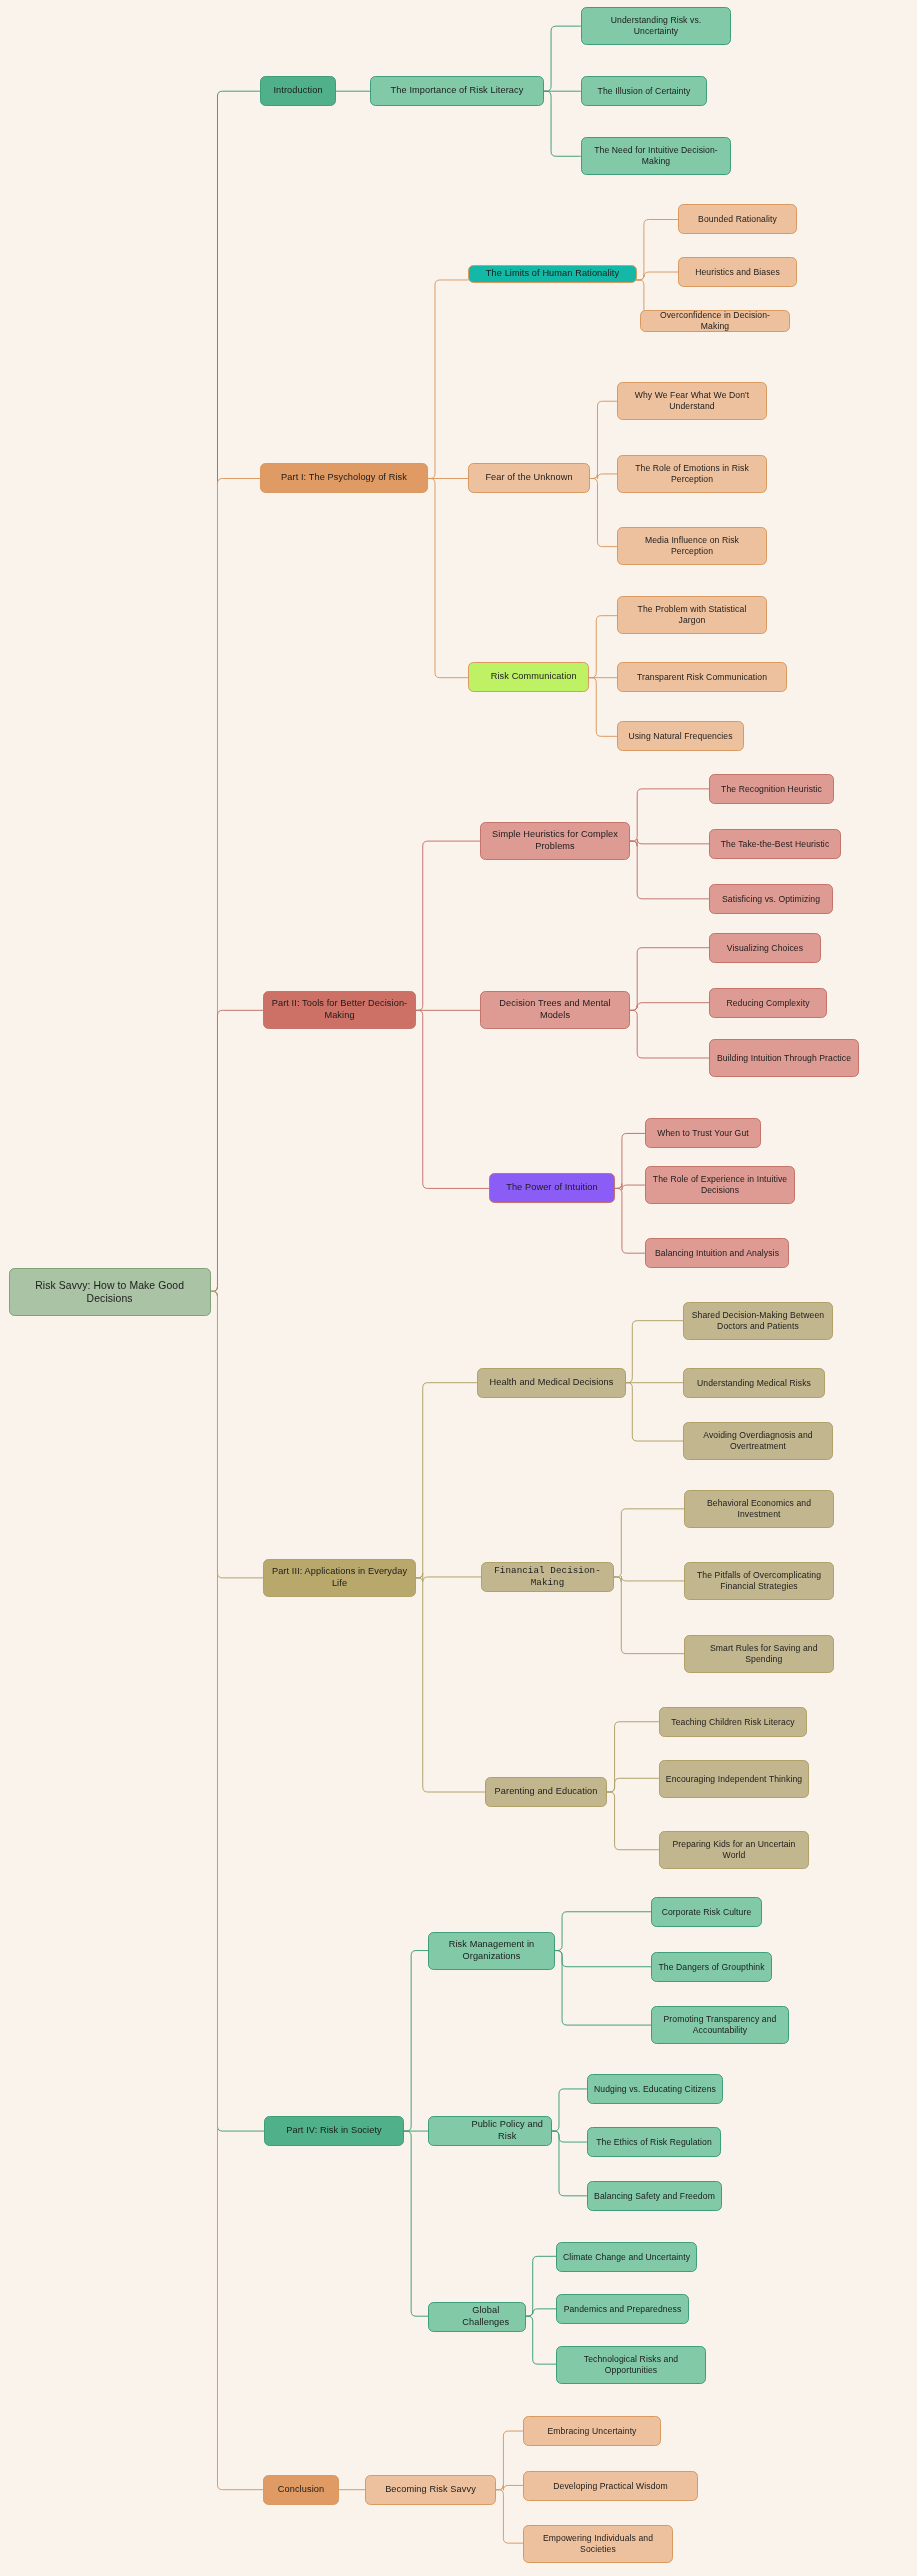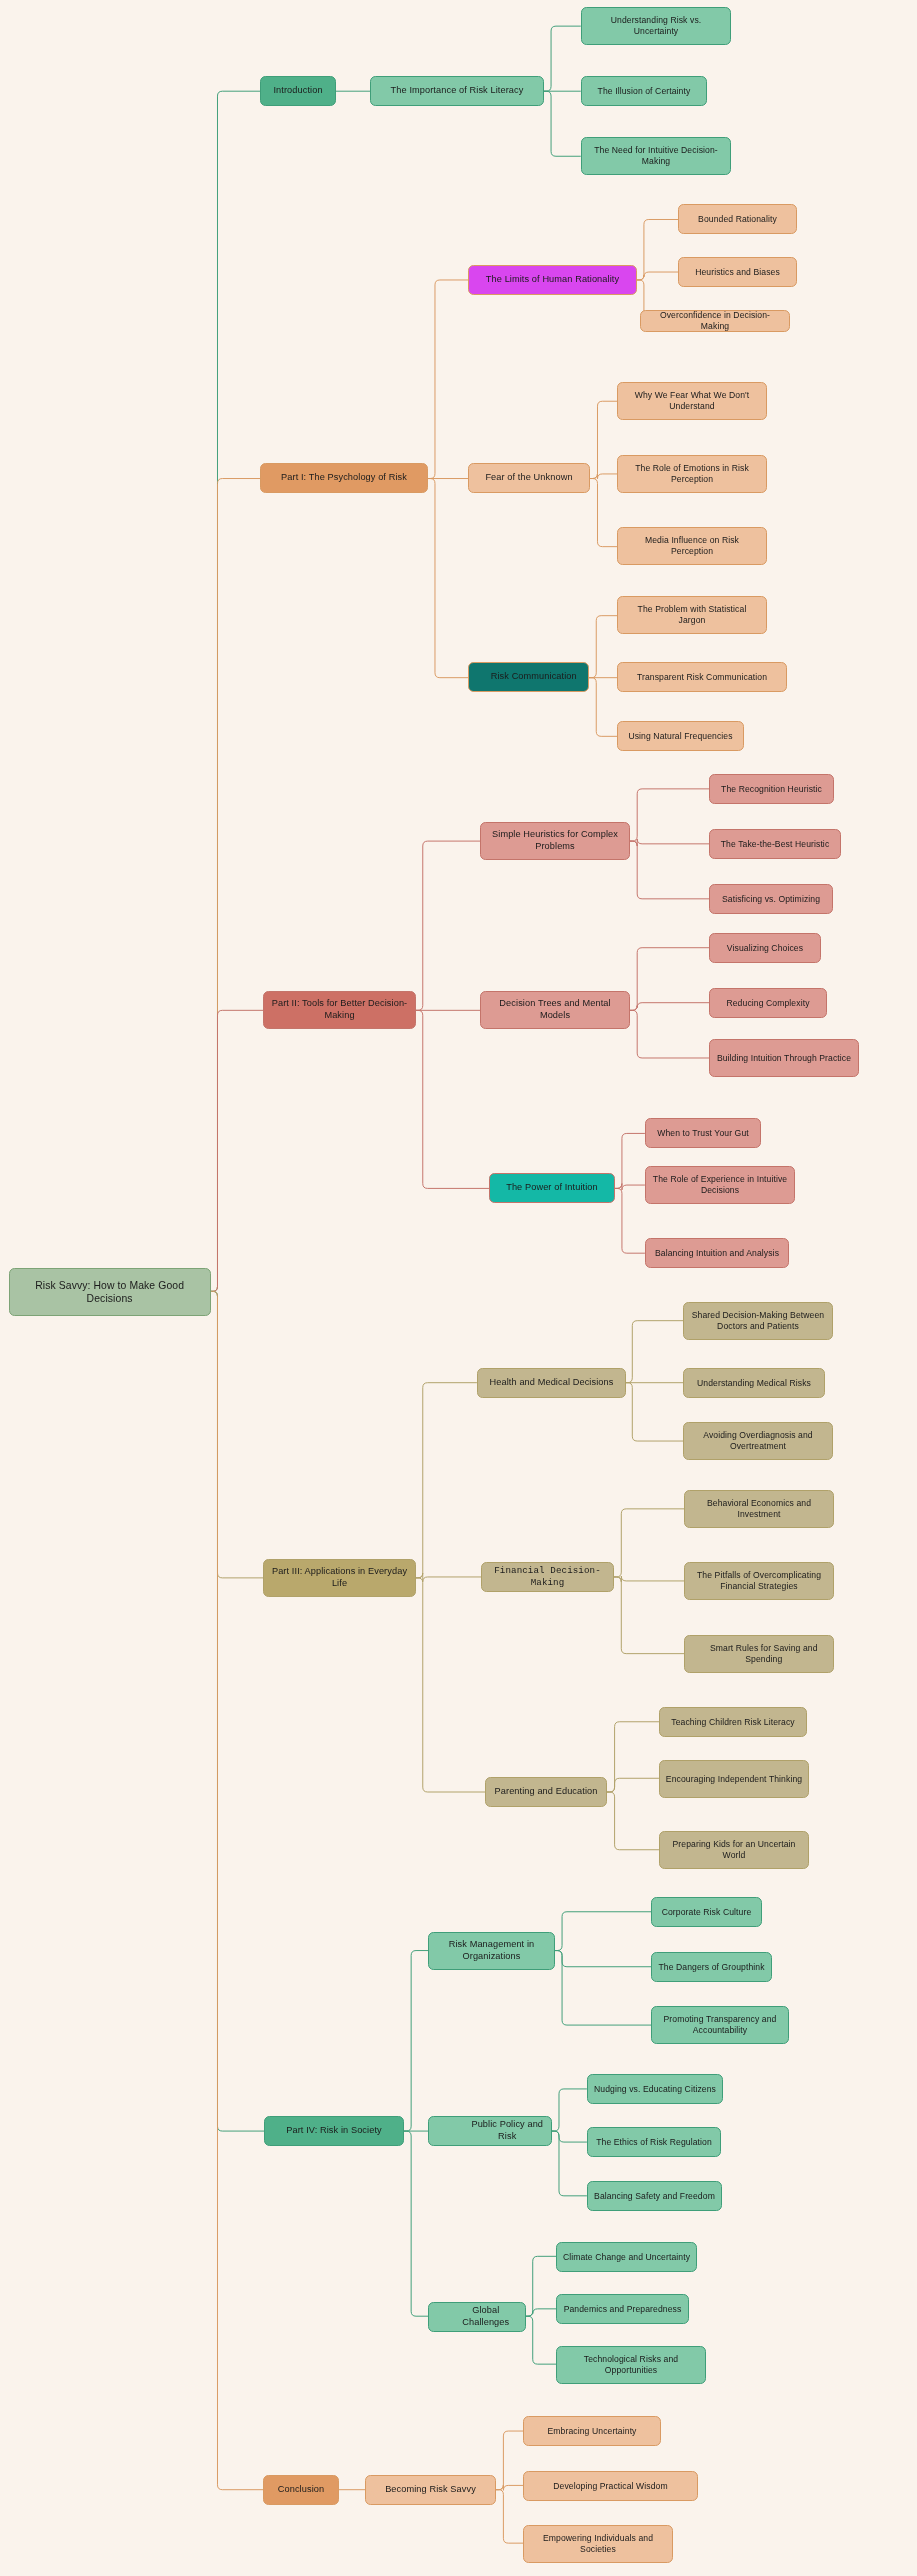--- a/index.html
+++ b/index.html
@@ -132,21 +132,21 @@
       </div>
       <div class="node" style="left: 581px; top: 76px; width: 126px; height: 30px; background: rgb(130, 201, 168); border: 0.6px solid rgb(63, 158, 121); font-size: 8.6px;">
         <span class="node-label">The Illusion of Certainty</span>
       </div>
       <div class="node" style="left: 581px; top: 137px; width: 150px; height: 38px; background: rgb(130, 201, 168); border: 0.6px solid rgb(63, 158, 121); font-size: 8.6px;">
         <span class="node-label">The Need for Intuitive Decision-Making</span>
       </div>
       <div class="node" style="left: 260px; top: 463px; width: 168px; height: 30px; background: rgb(224, 154, 99); border: 0.6px solid rgb(217, 154, 98); font-size: 9.2px;">
         <span class="node-label">Part I: The Psychology of Risk</span>
       </div>
-      <div class="node" style="left: 468px; top: 265px; width: 169px; height: 30px; background: #d946ef; border: 0.6px solid rgb(217, 154, 98); font-size: 9.2px;">
+      <div class="node" style="left: 468px; top: 265px; width: 169px; height: 18px; background: #14b8a6; border: 0.6px solid rgb(217, 154, 98); font-size: 9.2px;">
         <span class="node-label">The Limits of Human Rationality</span>
       </div>
       <div class="node" style="left: 678px; top: 204px; width: 119px; height: 30px; background: rgb(238, 193, 158); border: 0.6px solid rgb(217, 154, 98); font-size: 8.6px;">
         <span class="node-label">Bounded Rationality</span>
       </div>
       <div class="node" style="left: 678px; top: 257px; width: 119px; height: 30px; background: rgb(238, 193, 158); border: 0.6px solid rgb(217, 154, 98); font-size: 8.6px;">
         <span class="node-label">Heuristics and Biases</span>
       </div>
       <div class="node" style="left: 640px; top: 310px; width: 150px; height: 22px; background: rgb(238, 193, 158); border: 0.6px solid rgb(217, 154, 98); font-size: 8.6px;">
         <span class="node-label">Overconfidence in Decision-Making</span>
@@ -156,21 +156,21 @@
       </div>
       <div class="node" style="left: 617px; top: 382px; width: 150px; height: 38px; background: rgb(238, 193, 158); border: 0.6px solid rgb(217, 154, 98); font-size: 8.6px;">
         <span class="node-label">Why We Fear What We Don't Understand</span>
       </div>
       <div class="node" style="left: 617px; top: 455px; width: 150px; height: 38px; background: rgb(238, 193, 158); border: 0.6px solid rgb(217, 154, 98); font-size: 8.6px;">
         <span class="node-label">The Role of Emotions in Risk Perception</span>
       </div>
       <div class="node" style="left: 617px; top: 527px; width: 150px; height: 38px; background: rgb(238, 193, 158); border: 0.6px solid rgb(217, 154, 98); font-size: 8.6px;">
         <span class="node-label">Media Influence on Risk Perception</span>
       </div>
-      <div class="node" style="left: 468px; top: 662px; width: 121px; height: 30px; background: #0f766e; border: 0.6px solid rgb(217, 154, 98); font-size: 9.2px; padding-left: 16px;">
+      <div class="node" style="left: 468px; top: 662px; width: 121px; height: 30px; background: #bef264; border: 0.6px solid rgb(217, 154, 98); font-size: 9.2px; padding-left: 16px;">
         <span class="node-label">Risk Communication</span>
       </div>
       <div class="node" style="left: 617px; top: 596px; width: 150px; height: 38px; background: rgb(238, 193, 158); border: 0.6px solid rgb(217, 154, 98); font-size: 8.6px;">
         <span class="node-label">The Problem with Statistical Jargon</span>
       </div>
       <div class="node" style="left: 617px; top: 662px; width: 170px; height: 30px; background: rgb(238, 193, 158); border: 0.6px solid rgb(217, 154, 98); font-size: 8.6px;">
         <span class="node-label">Transparent Risk Communication</span>
       </div>
       <div class="node" style="left: 617px; top: 721px; width: 127px; height: 30px; background: rgb(238, 193, 158); border: 0.6px solid rgb(217, 154, 98); font-size: 8.6px;">
         <span class="node-label">Using Natural Frequencies</span>
@@ -195,21 +195,21 @@
       </div>
       <div class="node" style="left: 709px; top: 933px; width: 112px; height: 30px; background: rgb(221, 155, 147); border: 0.6px solid rgb(196, 116, 106); font-size: 8.6px;">
         <span class="node-label">Visualizing Choices</span>
       </div>
       <div class="node" style="left: 709px; top: 988px; width: 118px; height: 30px; background: rgb(221, 155, 147); border: 0.6px solid rgb(196, 116, 106); font-size: 8.6px;">
         <span class="node-label">Reducing Complexity</span>
       </div>
       <div class="node" style="left: 709px; top: 1039px; width: 150px; height: 38px; background: rgb(221, 155, 147); border: 0.6px solid rgb(196, 116, 106); font-size: 8.6px;">
         <span class="node-label">Building Intuition Through Practice</span>
       </div>
-      <div class="node" style="left: 489px; top: 1173px; width: 126px; height: 30px; background: #14b8a6; border: 0.6px solid rgb(196, 116, 106); font-size: 9.2px;">
+      <div class="node" style="left: 489px; top: 1173px; width: 126px; height: 30px; background: #8b5cf6; border: 0.6px solid rgb(196, 116, 106); font-size: 9.2px;">
         <span class="node-label">The Power of Intuition</span>
       </div>
       <div class="node" style="left: 645px; top: 1118px; width: 116px; height: 30px; background: rgb(221, 155, 147); border: 0.6px solid rgb(196, 116, 106); font-size: 8.6px;">
         <span class="node-label">When to Trust Your Gut</span>
       </div>
       <div class="node" style="left: 645px; top: 1166px; width: 150px; height: 38px; background: rgb(221, 155, 147); border: 0.6px solid rgb(196, 116, 106); font-size: 8.6px;">
         <span class="node-label">The Role of Experience in Intuitive Decisions</span>
       </div>
       <div class="node" style="left: 645px; top: 1238px; width: 144px; height: 30px; background: rgb(221, 155, 147); border: 0.6px solid rgb(196, 116, 106); font-size: 8.6px;">
         <span class="node-label">Balancing Intuition and Analysis</span>

